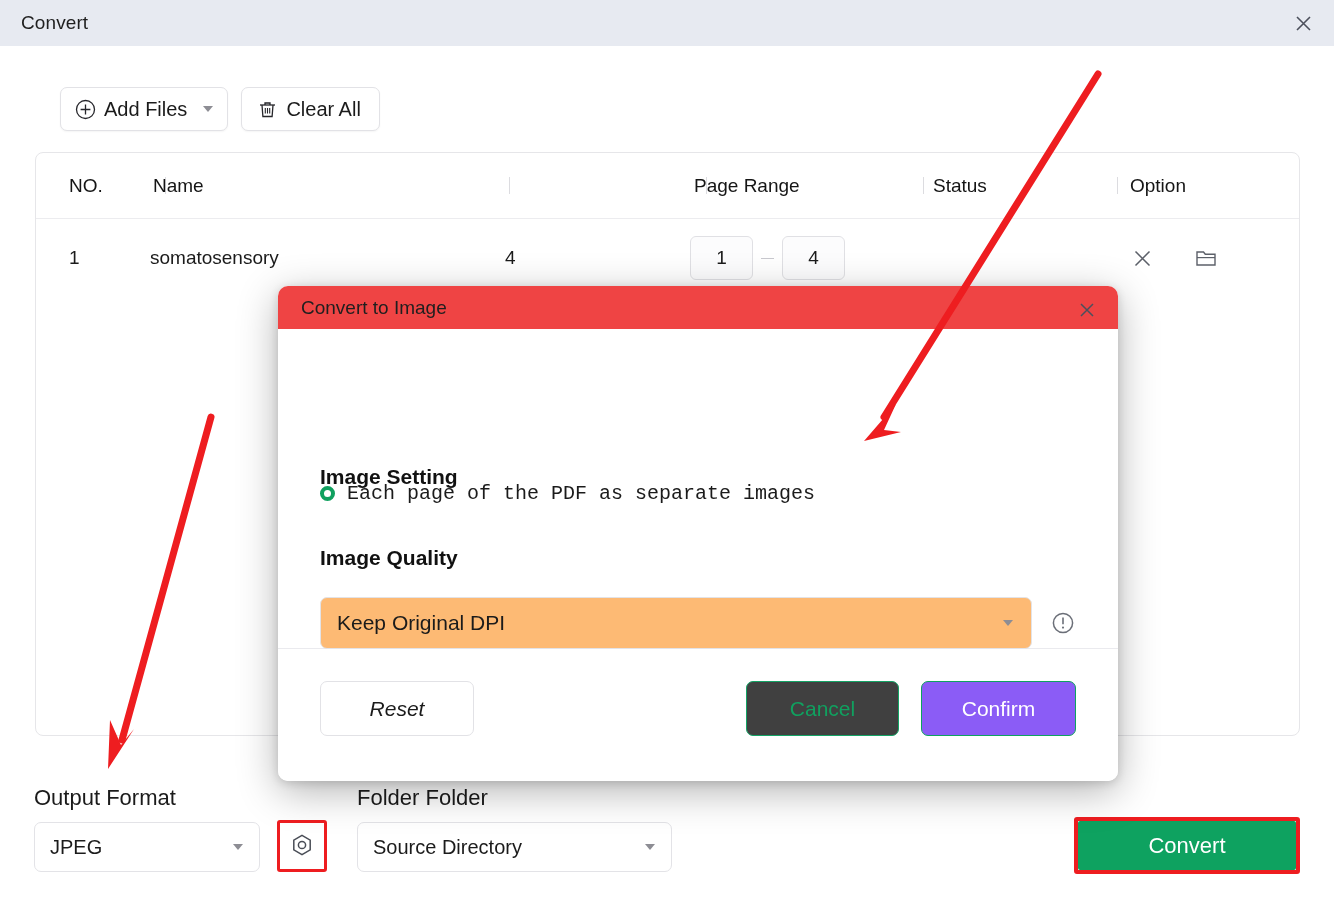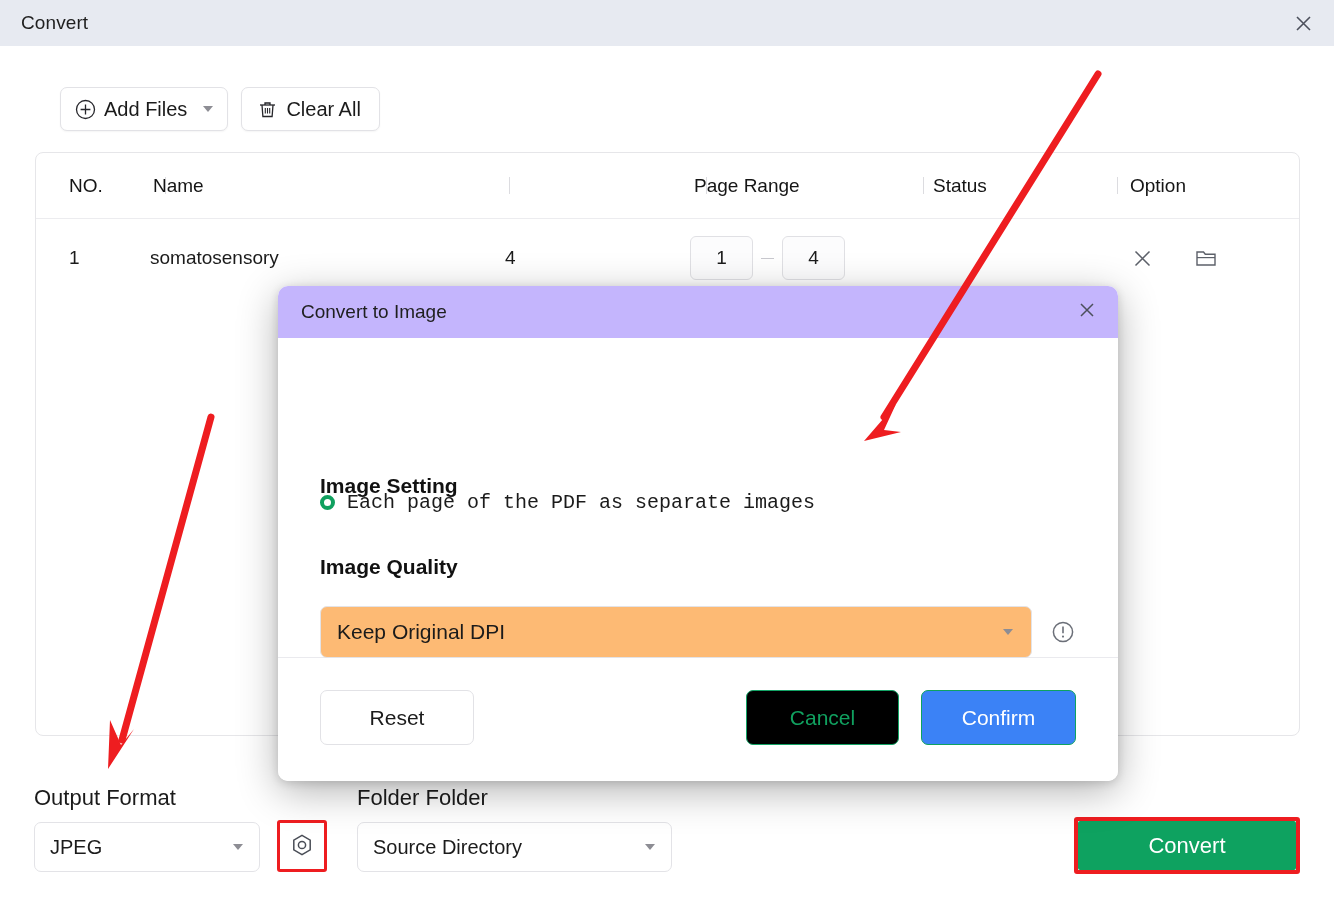--- a/index.html
+++ b/index.html
@@ -254,22 +254,22 @@
     left: 278px;
     top: 286px;
     width: 840px;
     height: 495px;
     background: #ffffff;
     border-radius: 10px;
     overflow: hidden;
     box-sizing: border-box;
   }
   .modal-head {
-    height: 52px;
-    background: #c4b5fd;
+    height: 43px;
+    background: #ef4444;
     display: flex;
     align-items: center;
     position: relative;
   }
   .modal-title {
     margin-left: 23px;
     font-size: 19px;
     color: #1f1f1f;
   }
   .modal-close {
@@ -363,32 +363,33 @@
     justify-content: center;
     cursor: pointer;
     font-size: 21px;
   }
   .btn-reset {
     left: 42px; top: 32px;
     width: 154px; height: 55px;
     background: #ffffff;
     border: 1px solid #e2e2e6;
     color: #1b1b1b;
+    font-style: italic;
   }
   .btn-cancel {
     left: 468px; top: 32px;
     width: 153px; height: 55px;
-    background: #000000;
+    background: #404040;
     border: 1px solid #13a365;
     color: #10a05f;
   }
   .btn-confirm {
     left: 643px; top: 32px;
     width: 155px; height: 55px;
-    background: #3b82f6;
+    background: #8b5cf6;
     border: 1px solid #0ea260;
     color: #ffffff;
   }
 
   
   .annot {
     position: absolute;
     left: 0; top: 0;
     width: 1334px;
     height: 911px;

